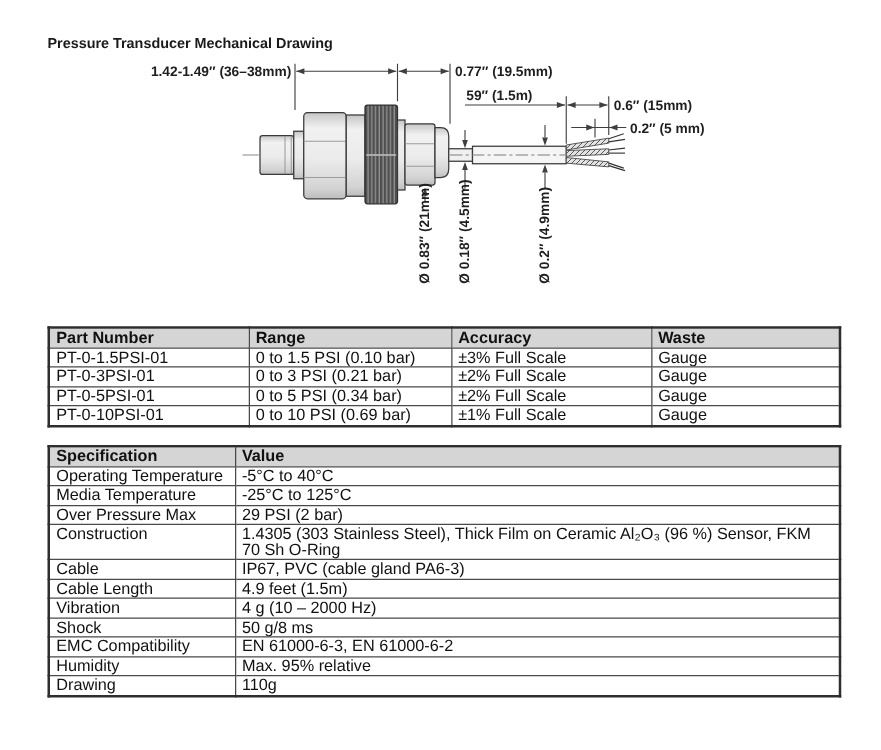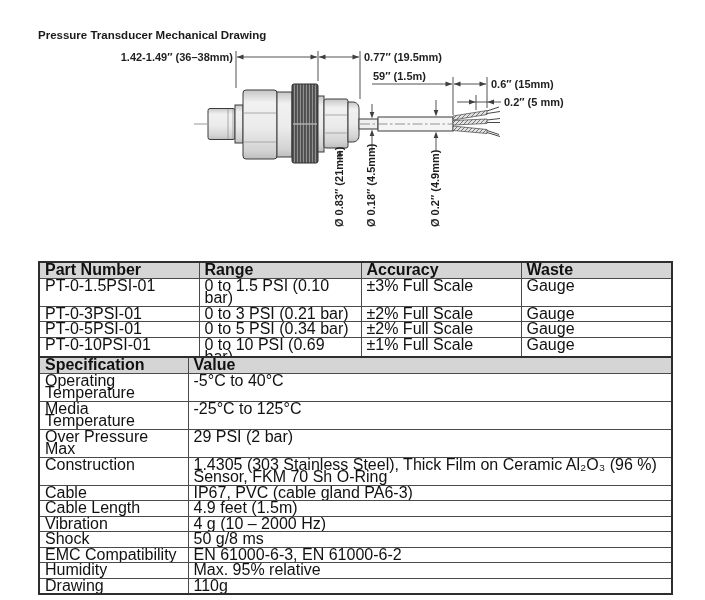--- a/index.html
+++ b/index.html
@@ -2,21 +2,21 @@
 <html><head>
 <meta charset="utf-8">
 <style>
   html,body{margin:0;padding:0;background:#fff;}
   #page{position:relative;width:705px;height:600px;background:#ffffff;overflow:hidden;
         font-family:"Liberation Sans","DejaVu Sans",sans-serif;color:#111;}
   .doc-title{position:absolute;left:38px;top:9px;font-size:11.5px;font-weight:bold;color:#1a1a1a;margin-top:20px;}
   .tbl-title{position:absolute;left:38px;top:265px;font-size:14px;font-weight:bold;color:#1a1a1a;}
   svg text{font-family:"Liberation Sans","DejaVu Sans",sans-serif;font-size:11px;font-weight:bold;fill:#1f1f1f;}
   table{border-collapse:collapse;table-layout:fixed;position:absolute;left:38px;width:633px;
-        font-size:16px;line-height:12.5px;background:#fff;border:2px solid #2e2e2e;}
+        font-size:13px;line-height:12.5px;background:#fff;border:2px solid #2e2e2e;}
   #spec-table{top:261px;}
   #detail-table{top:356px;}
   th,td{border:1px solid #4a4a4a;padding:1px 5px;text-align:left;vertical-align:top;
         overflow:hidden;white-space:normal;}
   th{background:#d5d5d5;font-weight:bold;height:12px;}
   td{height:12px;}
   #drawing{position:absolute;left:0;top:0;}
 </style>
 </head>
 <body>

